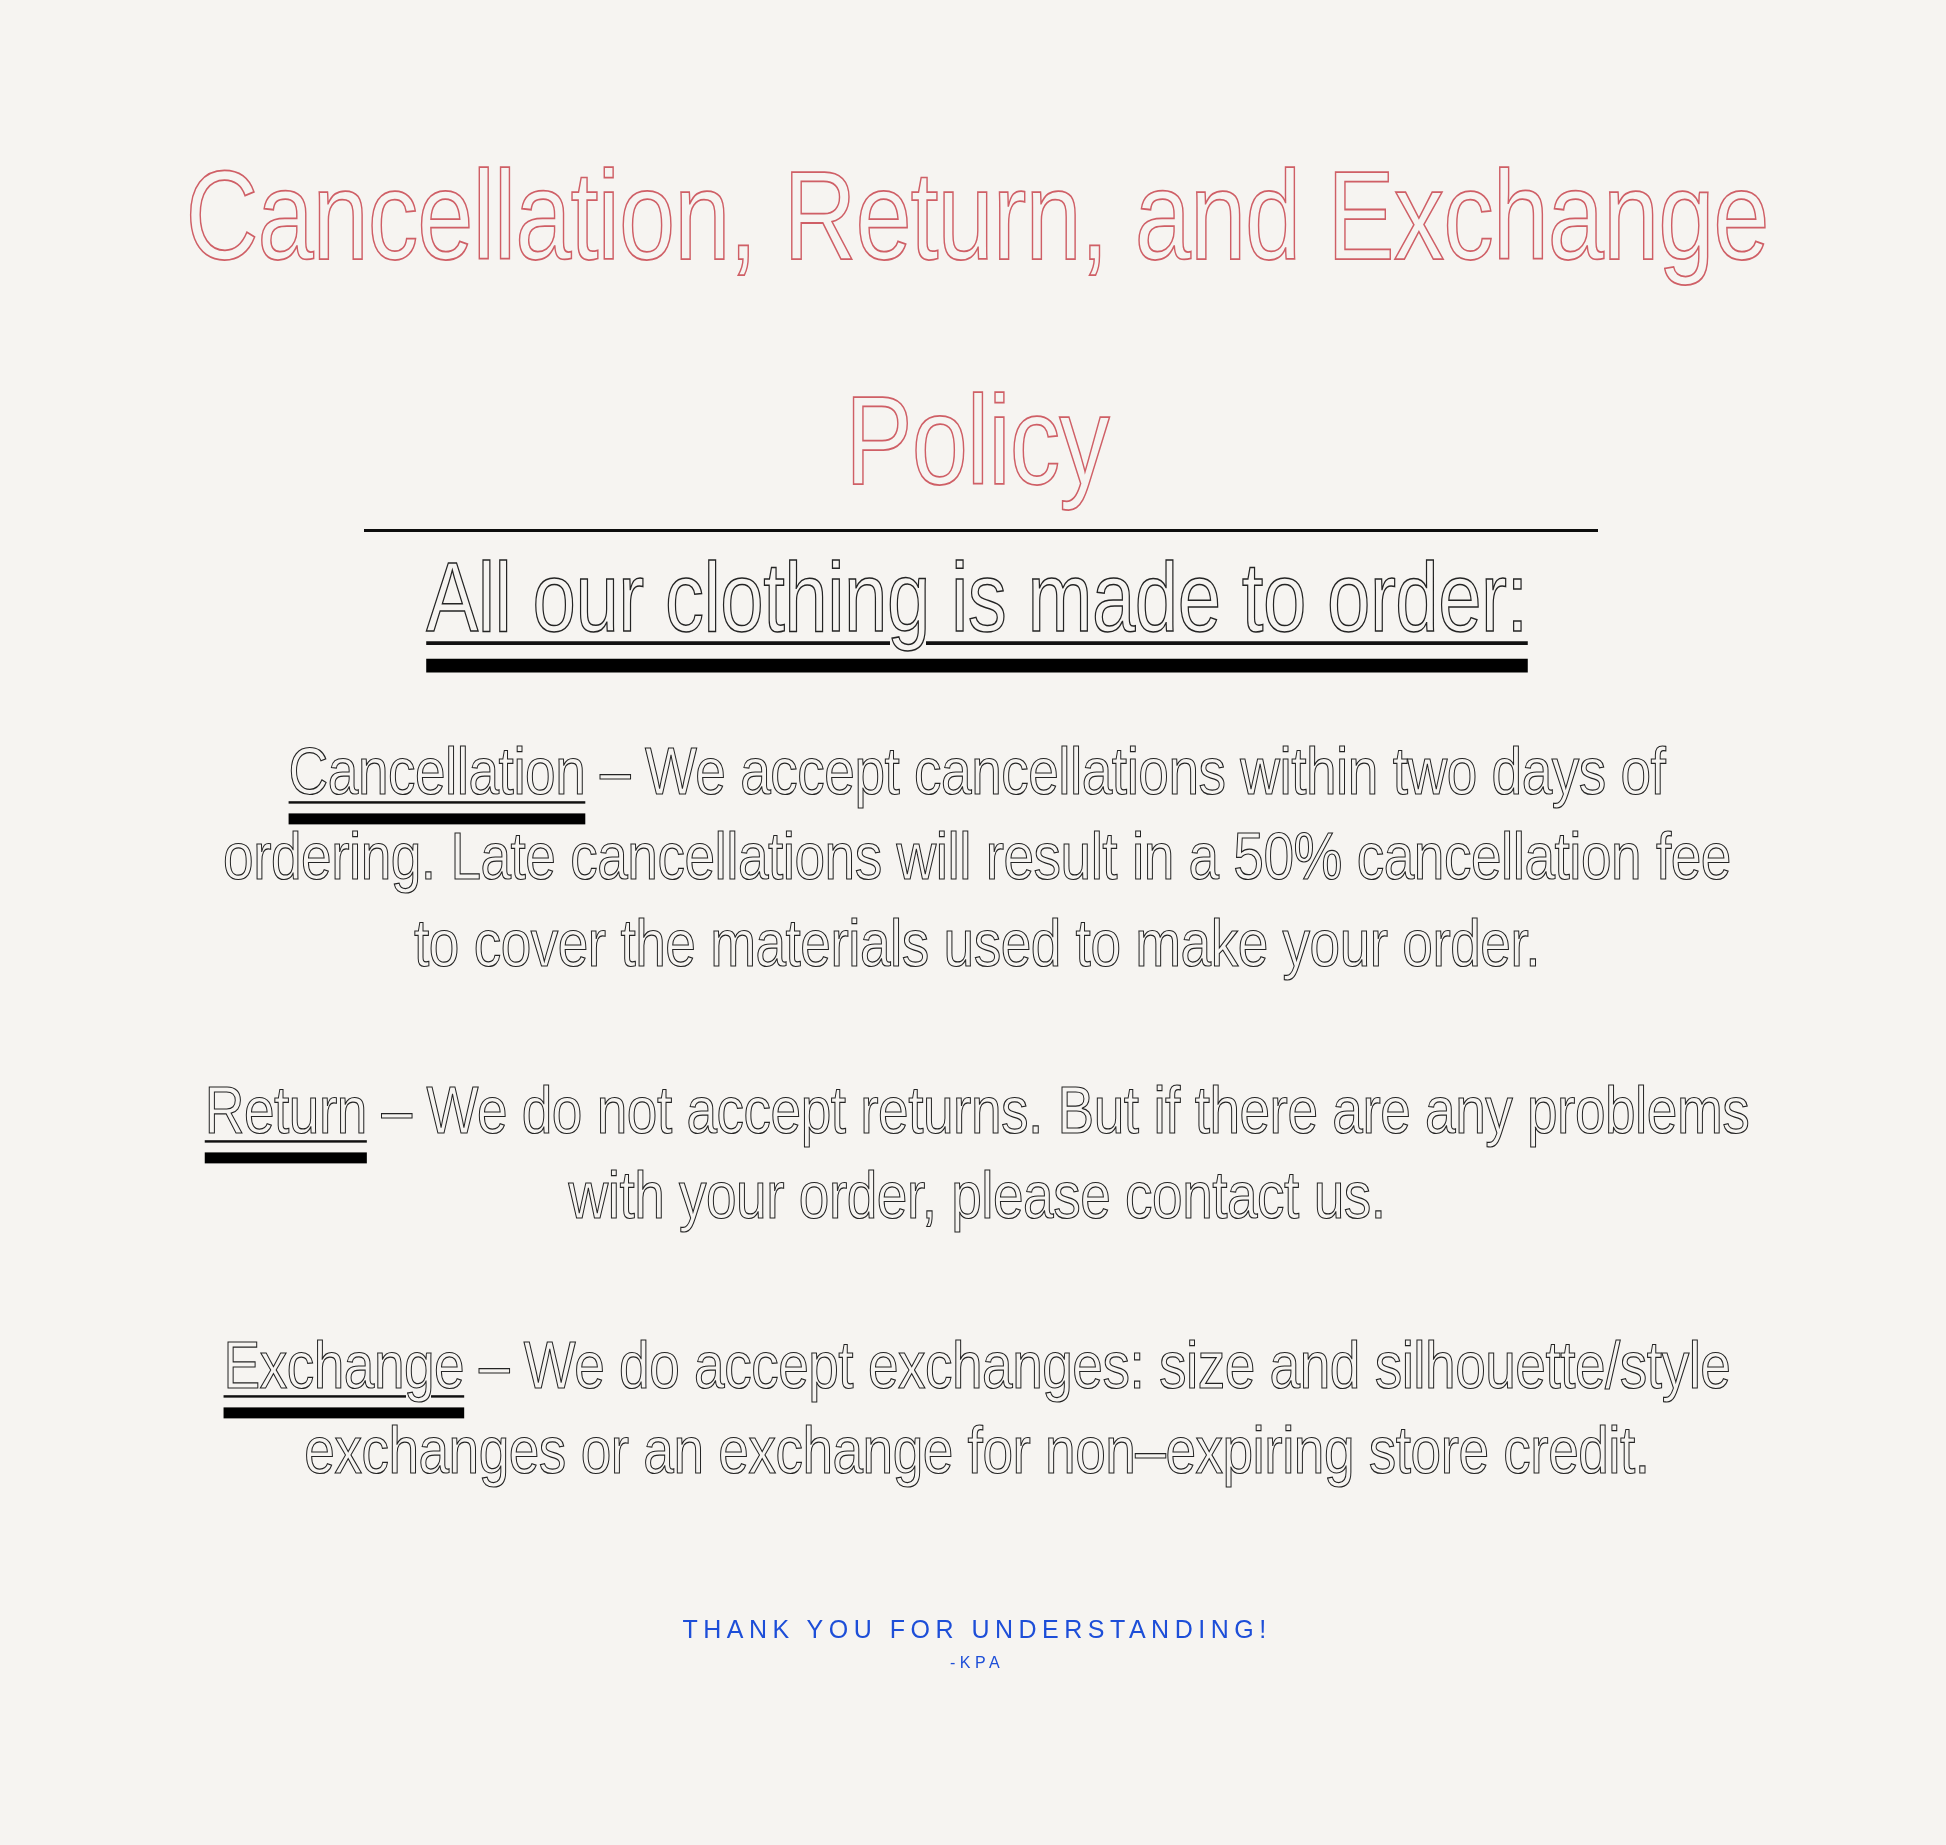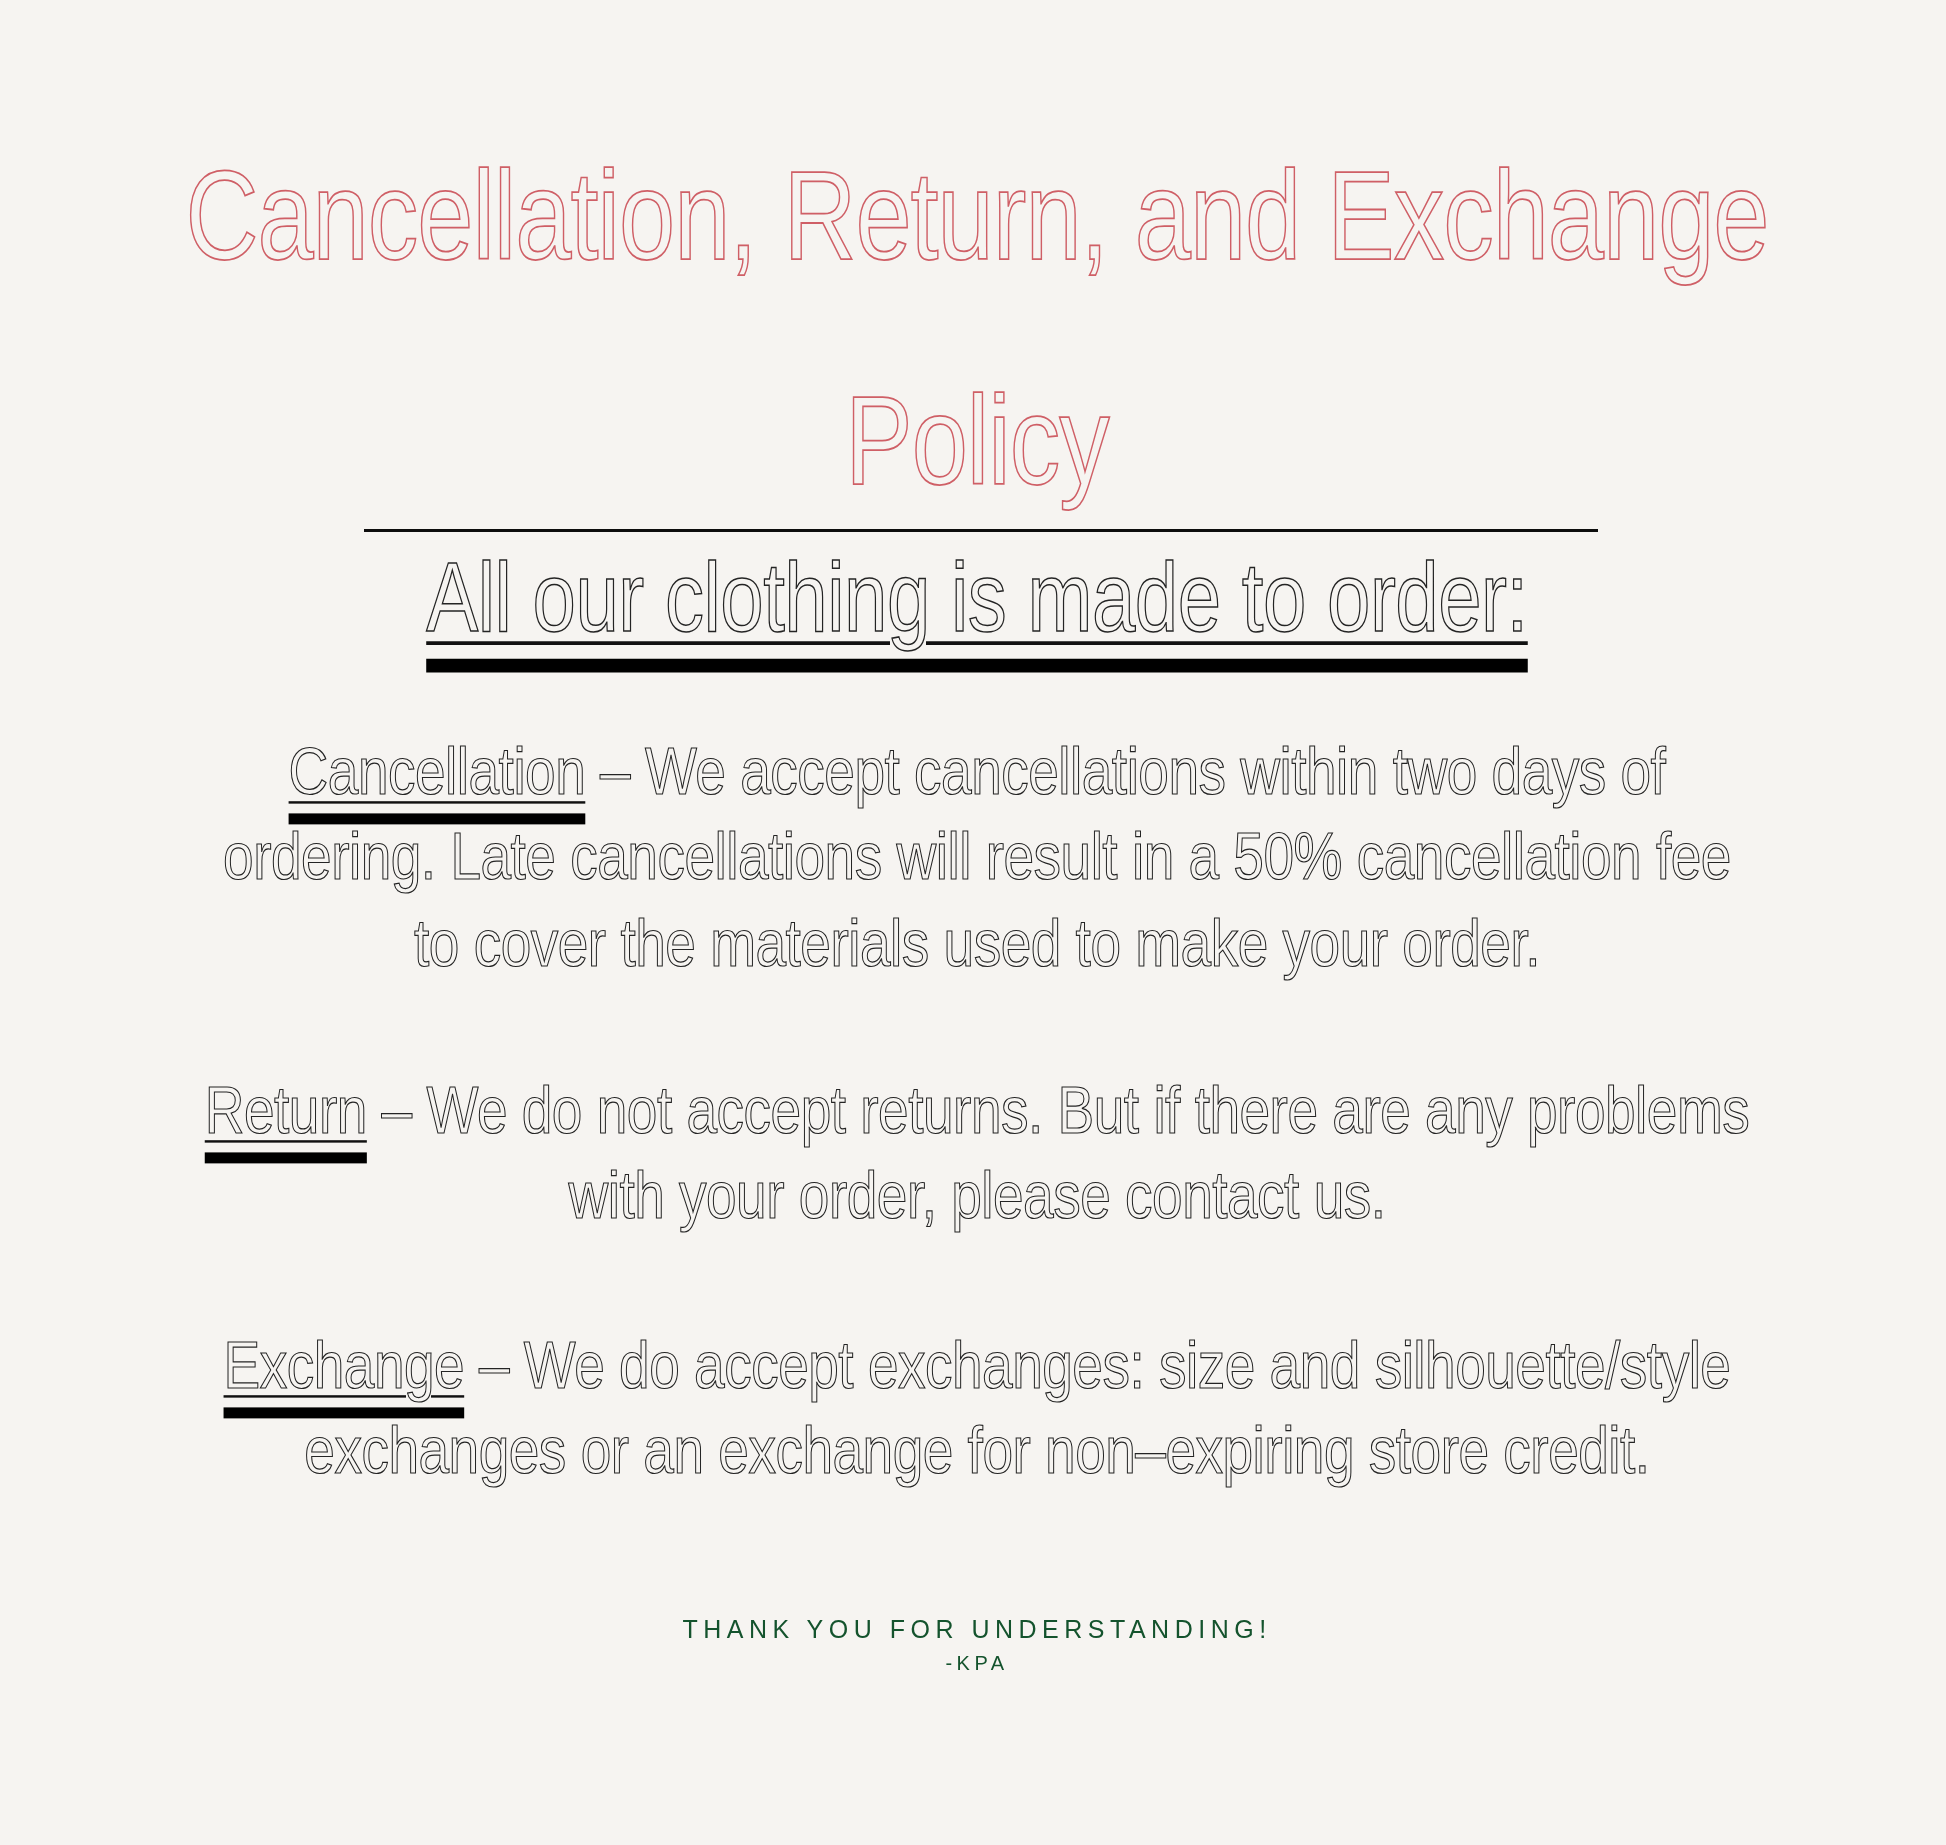--- a/index.html
+++ b/index.html
@@ -94,30 +94,30 @@
   .term-inner{
     text-decoration:underline;
     text-decoration-color:#000;
     text-decoration-thickness:9px;
     text-underline-offset:16px;
     text-decoration-skip-ink:auto;
   }
 
   .footer-block{
     top:1612px;
-    color:#14532d;
+    color:#1d4ed8;
     font-weight:500;
   }
   .footer-line1{
     font-size:25px;
     letter-spacing:5.5px;
     line-height:34px;
   }
   .footer-line2{
-    font-size:20px;
+    font-size:16px;
     letter-spacing:4.5px;
     line-height:34px;
   }
 </style>
 </head>
 <body>
 
 <div class="poster">
 
   <div class="abs title-line title-line1 hairline">Cancellation, Return, and Exchange</div>

